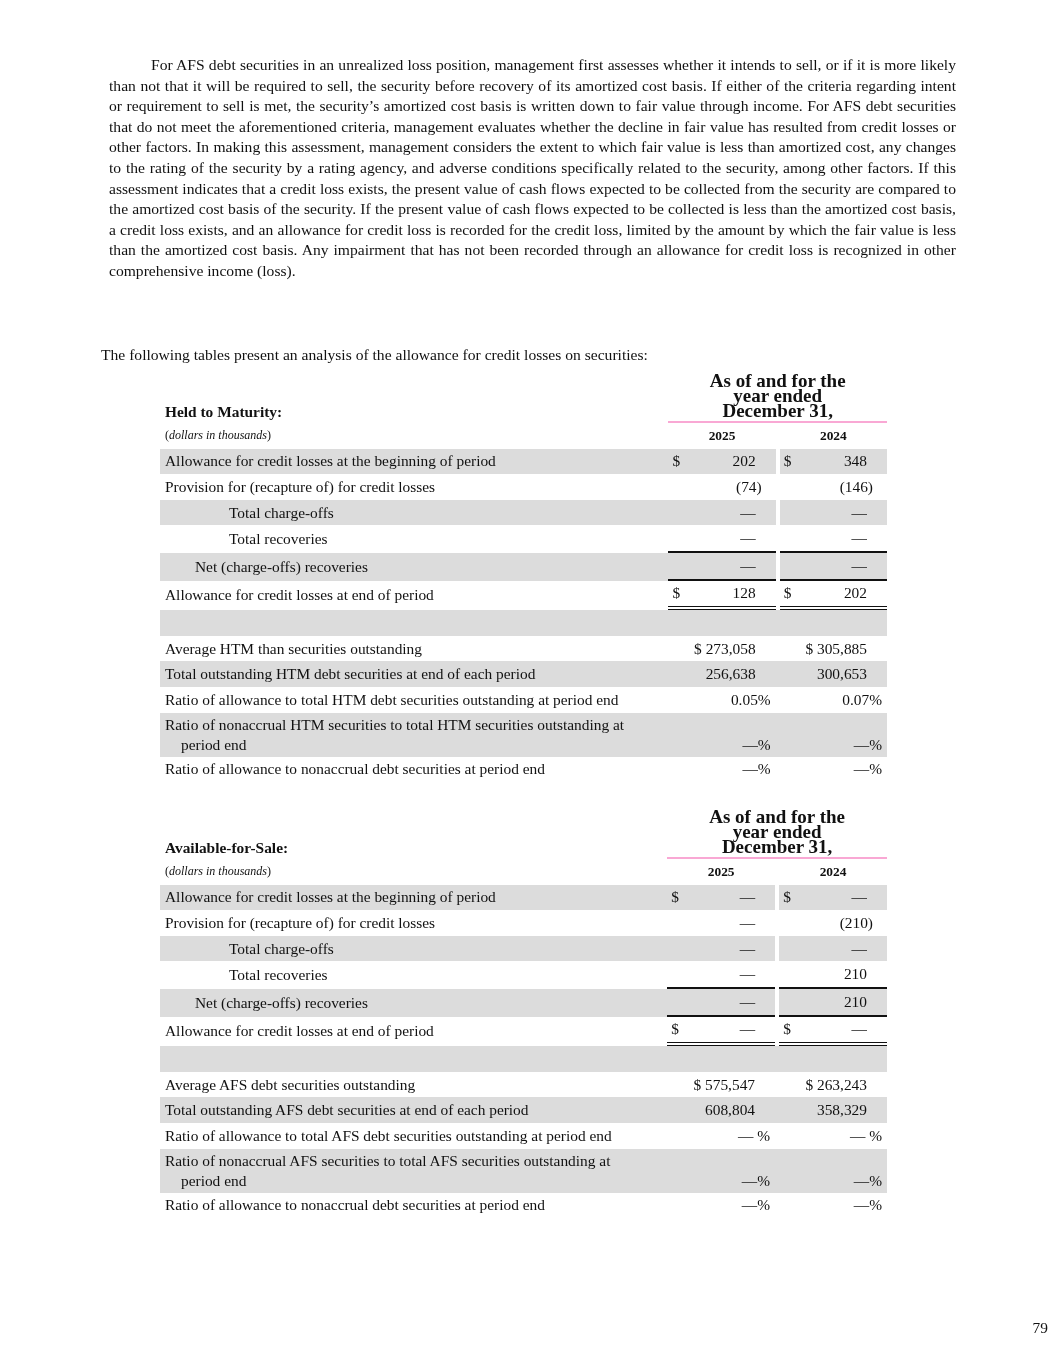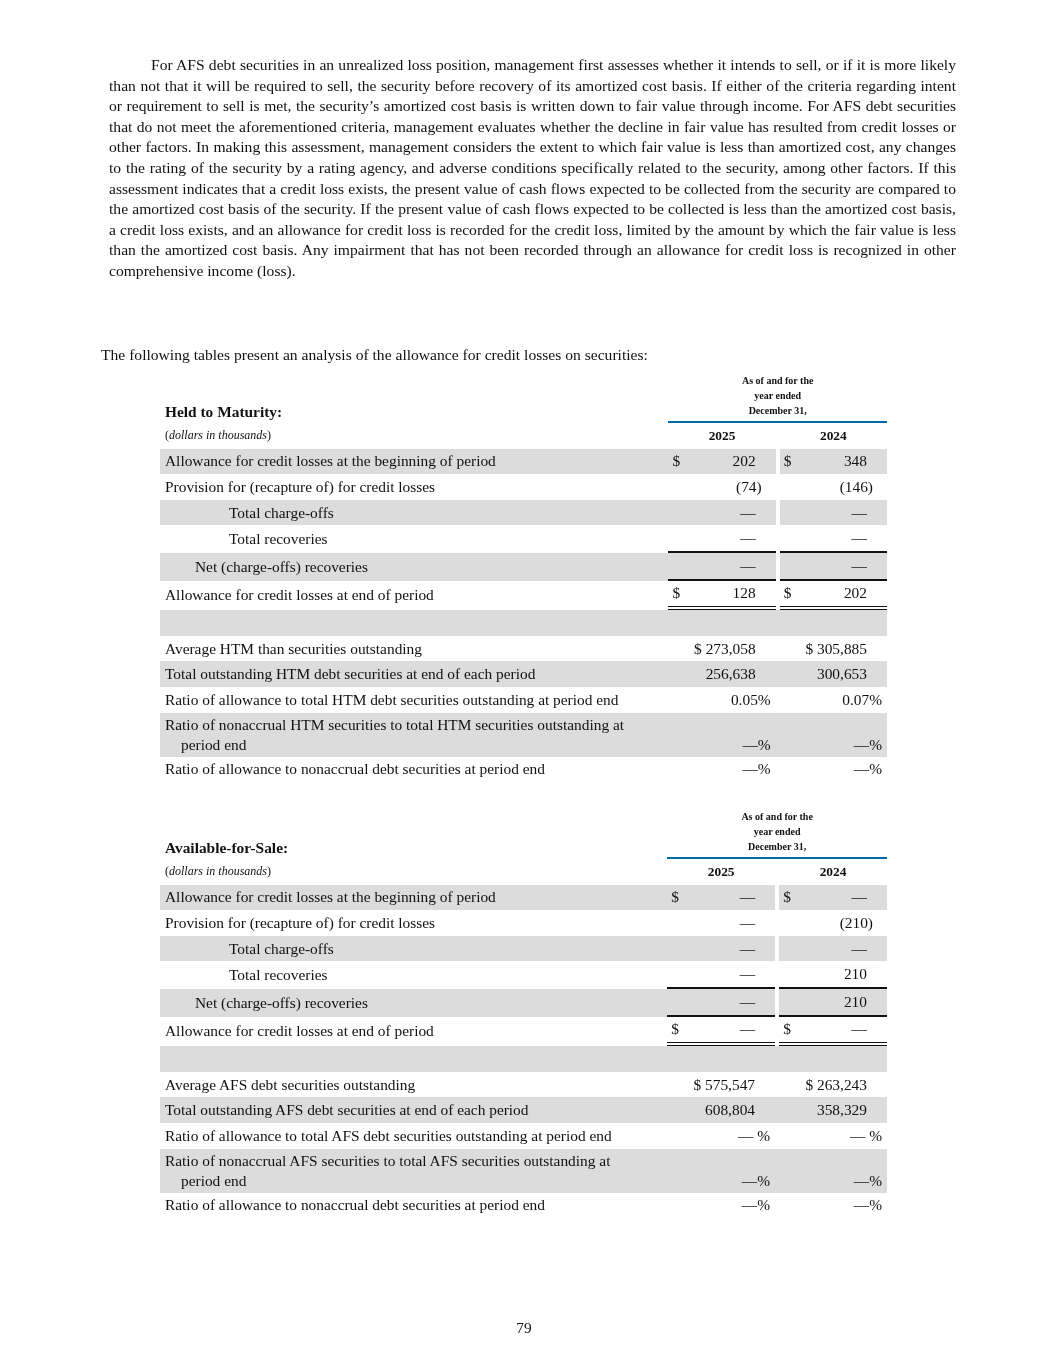--- a/index.html
+++ b/index.html
@@ -21,41 +21,41 @@
     table.fin {
       position: absolute; left: 160px; width: 727px;
       border-collapse: separate; border-spacing: 0;
       font-size: 15.4px;
     }
     table.fin td { padding: 0; height: 25.6px; vertical-align: middle; white-space: nowrap; }
     table.fin tr.shade td { background: #dcdcdc; }
     .hdr-row td { height: auto !important; }
     .sec-title { font-weight: bold; font-size: 15.4px; vertical-align: bottom !important; padding-left: 5px !important; padding-bottom: 2px !important; }
     .col-head {
-      font-weight: bold; font-size: 10px; line-height: 15px; text-align: center;
-      border-bottom: 2px solid #0369a1; vertical-align: bottom !important; padding-bottom: 3px !important;
+      font-weight: bold; font-size: 19px; line-height: 15px; text-align: center;
+      border-bottom: 2px solid #f9a8d4; vertical-align: bottom !important; padding-bottom: 3px !important;
     }
     .units { font-size: 12px; padding-left: 5px !important; height: 22px !important; }
     .units i { font-style: italic; }
     .yr { font-weight: bold; font-size: 13.4px; text-align: center; height: 22px !important; }
     .lbl { padding-left: 5px !important; }
     .ind1 { padding-left: 35px !important; }
     .ind2 { padding-left: 69px !important; margin-top: 43px; }
     .wrap { white-space: normal !important; line-height: 20px; padding-top: 2px !important; padding-bottom: 2px !important; }
     .wrap .cont { display: block; padding-left: 16px; }
     .cur { width: 22px; text-align: left; padding-left: 4px !important; }
     .num { width: 72px; text-align: right; padding-right: 20px !important; }
     .gap { width: 6px; background: #ffffff !important; }
     .bb-double td.c { border-bottom: 4px double #111; }
     .bb-single td.c { border-bottom: 2px solid #111; }
     .valign-bottom td.c { vertical-align: bottom; padding-bottom: 3px !important; }
     .combo { width: 100px; text-align: right; padding-right: 20px !important; }
     .combo.pct2 { padding-right: 5px !important; }
     .page-num {
-      position: absolute; left: 0; width: 1048px; top: 1319px; text-align: center;
+      position: absolute; left: 0; width: 1048px; top: 1319px; text-align: right;
       font-size: 15.4px;
     }
   </style>
 </head>
 <body>
 
 <p class="para"><span class="indent"></span><span>For AFS debt securities in an unrealized loss position, management first assesses whether it intends to sell, or if it is more likely than not that it will be required to sell, the security before recovery of its amortized cost basis. If either of the criteria regarding intent or requirement to sell is met, the security’s amortized cost basis is written down to fair value through income. For AFS debt securities that do not meet the aforementioned criteria, management evaluates whether the decline in fair value has resulted from credit losses or other factors. In making this assessment, management considers the extent to which fair value is less than amortized cost, any changes to the rating of the security by a rating agency, and adverse conditions specifically related to the security, among other factors. If this assessment indicates that a credit loss exists, the present value of cash flows expected to be collected from the security are compared to the amortized cost basis of the security. If the present value of cash flows expected to be collected is less than the amortized cost basis, a credit loss exists, and an allowance for credit loss is recorded for the credit loss, limited by the amount by which the fair value is less than the amortized cost basis. Any impairment that has not been recorded through an allowance for credit loss is recognized in other comprehensive income (loss).</span></p>
 
 <p class="intro">The following tables present an analysis of the allowance for credit losses on securities:</p>
 

